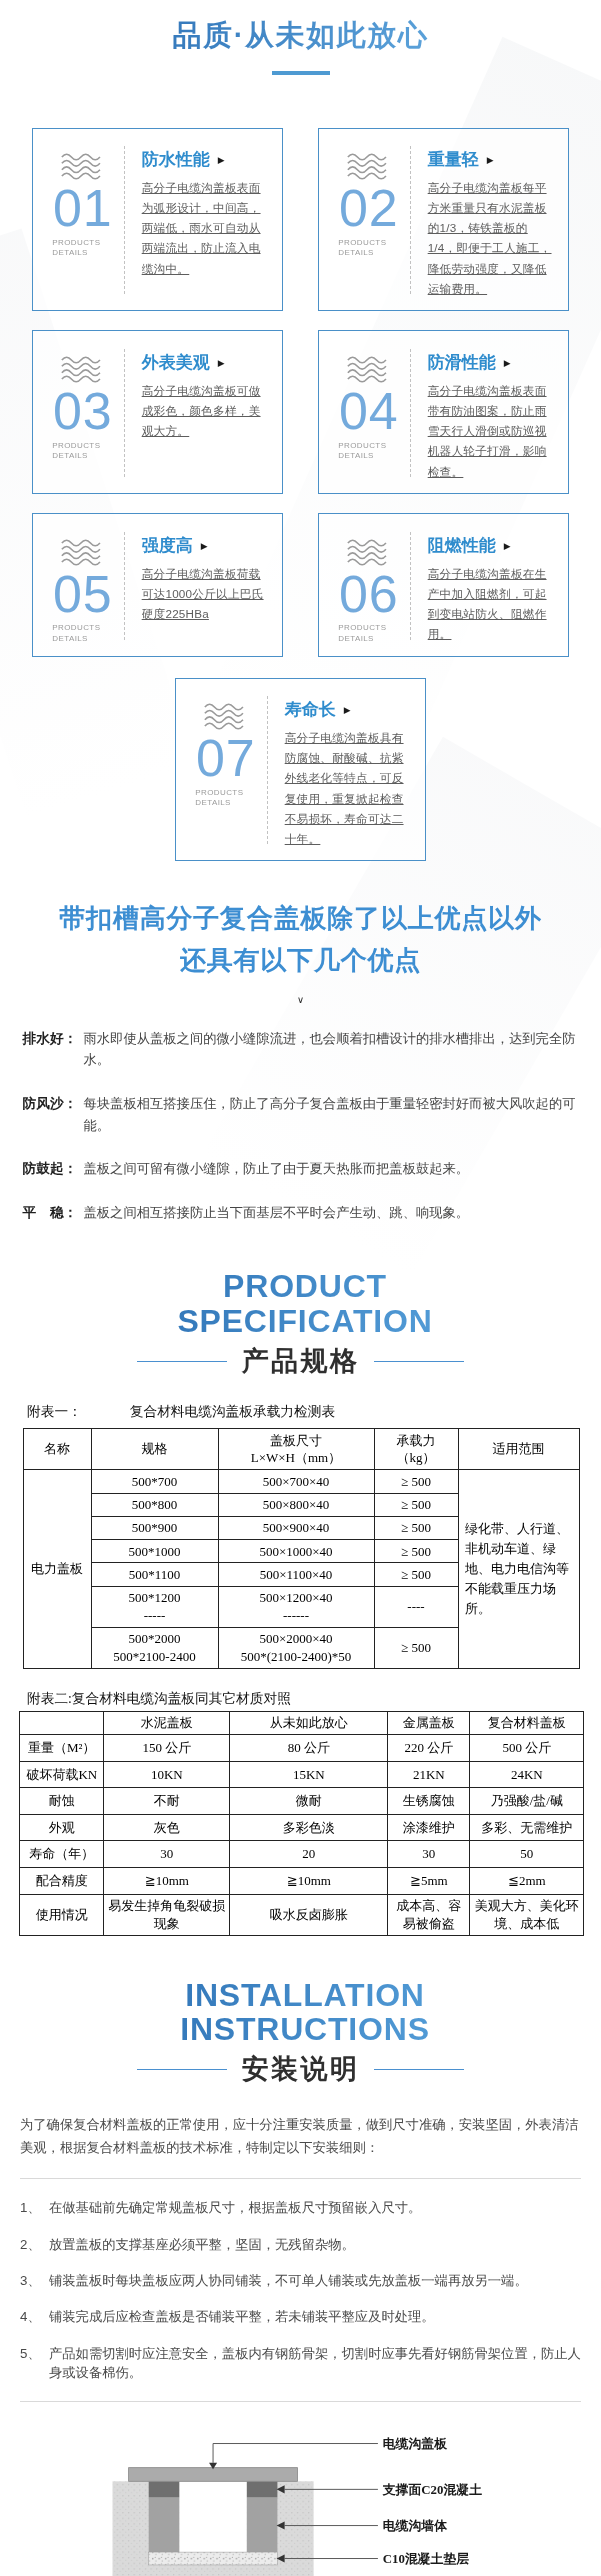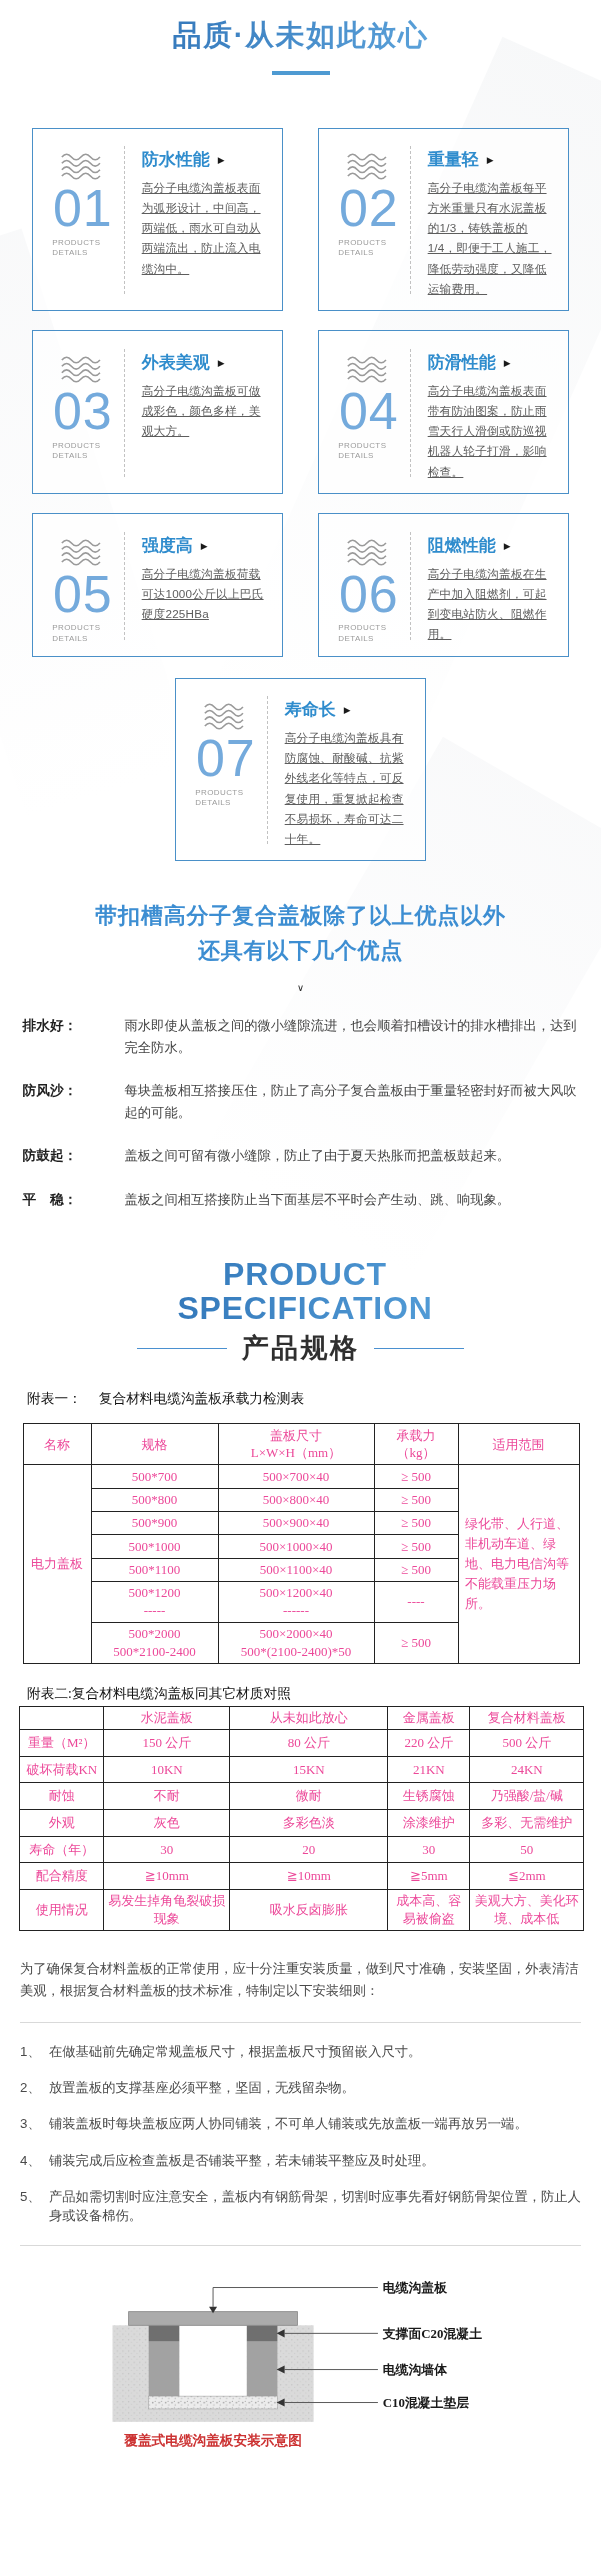--- a/index.html
+++ b/index.html
@@ -26,41 +26,41 @@
   .card-num { font-size:52px; line-height:1.05; color:#74aadc; letter-spacing:0.8px; }
   .card-tag { font-size:8px; color:#9b9b9b; line-height:1.3; letter-spacing:0.4px; align-self:flex-start; margin-left:8px; margin-top:1.6px; }
   .card-divider { border-left:0.8px dashed #c2c2c2; margin:4.8px 3.2px; }
   .card-right { flex:1; padding:1.6px 3.2px 0 13px; }
   .card-title { font-size:17px; font-weight:bold; color:#2f8ccd; margin:4.8px 0 7.2px; }
   .card-title .arrow { font-size:8.9px; color:#1a1a1a; margin-left:8px; vertical-align:1.6px; }
   .card-text { font-size:11.7px; color:#5d5d5d; line-height:1.72; letter-spacing:0.2px;text-decoration:underline; }
   .card-single { margin:21px auto 0; width:251px; }
 
   
-  .adv-heading { margin-top:37px; text-align:center; font-size:22px; font-weight:bold; color:#3d8ed2; line-height:1.6; letter-spacing:0.8px; }
+  .adv-heading { margin-top:37px; text-align:center; font-size:26px; font-weight:bold; color:#3d8ed2; line-height:1.6; letter-spacing:0.8px; }
   .chevron { display:block; text-align:center; color:#2b2b2b; font-size:9.7px; margin-top:13px; }
   .adv-list { margin:22.5px 22.5px 0; }
   .adv-item { display:flex; margin-bottom:22px; }
   .adv-label { font-weight:bold; color:#1f1f1f; font-size:13.7px; white-space:nowrap; width:61px; flex:none; line-height:1.62; }
-  .adv-text { flex:1; color:#454545; font-size:13.3px; line-height:1.62;margin-left:41px; }
+  .adv-text { flex:1; color:#454545; font-size:13.3px; line-height:1.62; }
 
   
   .sec { text-align:center; }
   .sec-en { font-weight:bold; font-size:32px; line-height:1.08; letter-spacing:0.8px;
     background:linear-gradient(100deg,#2a6db1 15%,#5aa5de 85%); -webkit-background-clip:text; background-clip:text; color:transparent;padding-left:9px; }
   .sec-cn-row { display:flex; align-items:center; justify-content:center; gap:14.5px; margin-top:4.8px; }
   .sec-line { width:90px; height:0.8px; background:#4a90d0; }
   .sec-cn { font-size:27px; font-weight:bold; color:#2f2f2f; letter-spacing:2.4px; }
   .sec-spec { margin-top:45px; }
   .sec-install { margin-top:42px; }
 
   
-  .tbl-cap1 { display:flex; gap:17px; margin:24px 0 15px 27px; font-family:"Liberation Serif","DejaVu Serif",serif; font-size:13.7px; color:#111; }
+  .tbl-cap1 { display:flex; gap:48px; margin:24px 0 7px 27px; font-family:"Liberation Serif","DejaVu Serif",serif; font-size:13.7px; color:#111; }
   .tbl-cap2 { margin:21px 0 3.2px 27px; font-family:"Liberation Serif","DejaVu Serif",serif; font-size:13.7px; color:#111; }
-  table { border-collapse:collapse; font-family:"Liberation Serif","DejaVu Serif",serif; color:#ec4899; table-layout:fixed; }
+  table { border-collapse:collapse; font-family:"Liberation Serif","DejaVu Serif",serif; color:#000000; table-layout:fixed; }
   .t1 { width:555px; margin-left:22.5px; border:1.6px solid #222; }
   .t2 { width:564px; margin-left:19.3px; border:1.6px solid #222; }
   td,th { border:0.8px solid #222; text-align:center; font-weight:normal; font-size:13px; line-height:1.35; padding:2.4px 3.2px; vertical-align:middle; }
   .t1 th { height:39px; }
   .t1 td { height:22px; }
   .pre { white-space:pre-line; }
   .scope-cell { text-align:left; padding:0 6.4px; line-height:1.55; }
   .t2 td { height:26.6px; }
 
   
@@ -404,20 +404,31 @@
       <tr>
         <td>使用情况</td>
         <td>易发生掉角龟裂破损现象</td>
         <td>吸水反卤膨胀</td>
         <td>成本高、容易被偷盗</td>
         <td>美观大方、美化环境、成本低</td>
       </tr>
     </tbody>
       </table>
 
+    <div class="sec sec-install">
+      <div class="sec-en">
+        <div>INSTALLATION</div>
+        <div>INSTRUCTIONS</div>
+      </div>
+      <div class="sec-cn-row">
+        <div class="sec-line"></div>
+        <div class="sec-cn">安装说明</div>
+        <div class="sec-line"></div>
+      </div>
+    </div>
 
     <div class="intro">为了确保复合材料盖板的正常使用，应十分注重安装质量，做到尺寸准确，安装坚固，外表清洁美观，根据复合材料盖板的技术标准，特制定以下安装细则：</div>
     <div class="divider"></div>
 
     <div class="steps">
       <div class="step">
         <div class="step-num">1、</div>
         <div class="step-text">在做基础前先确定常规盖板尺寸，根据盖板尺寸预留嵌入尺寸。</div>
       </div>
       <div class="step">

